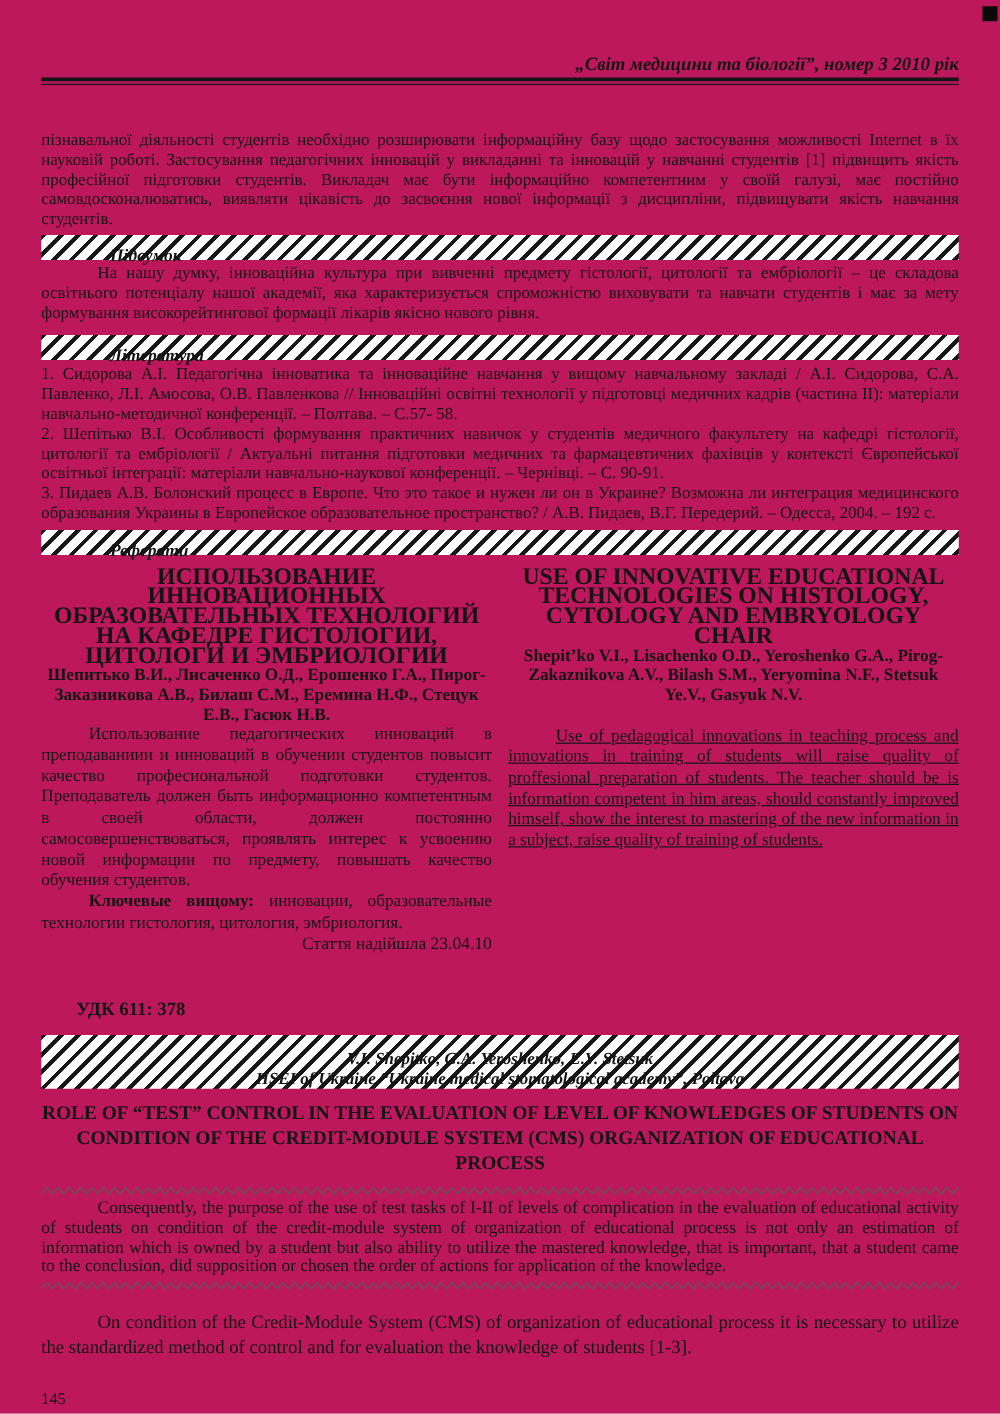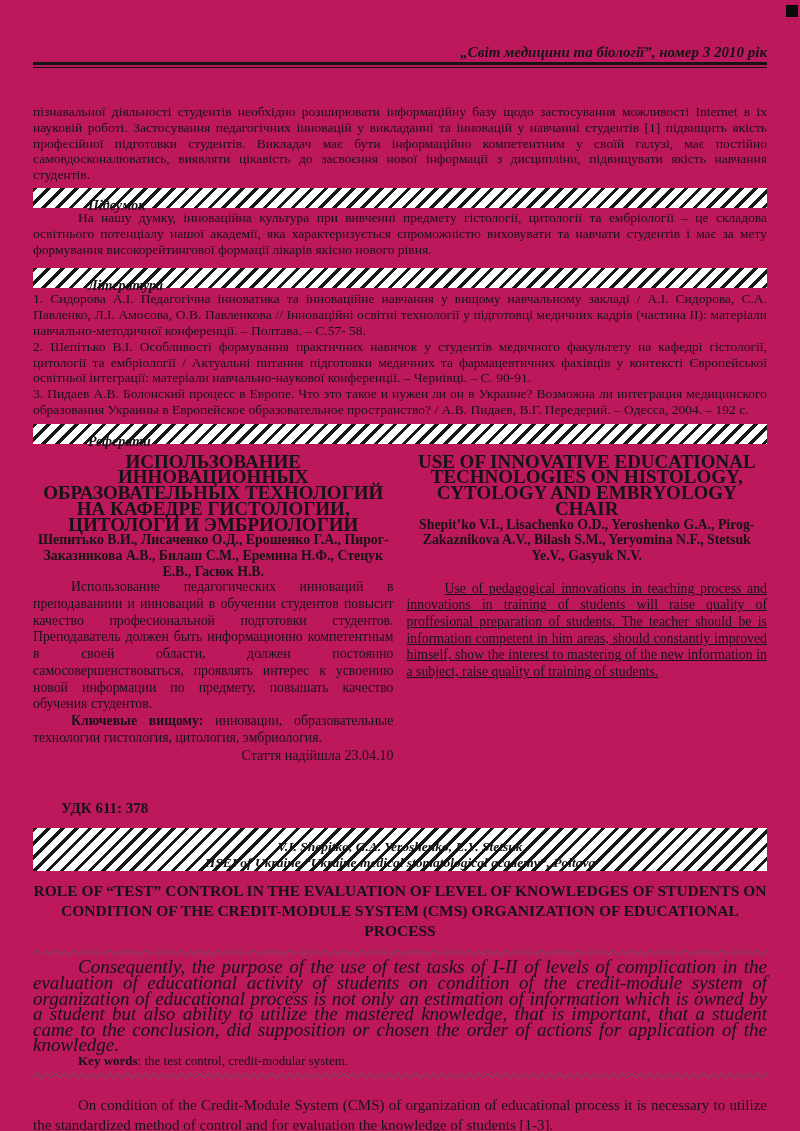--- a/index.html
+++ b/index.html
@@ -72,21 +72,21 @@
   .article-title {
     margin-top:10px;
     text-align:center; font-weight:bold;
     font-size:15.5px; line-height:20px;
   }
 
   .zigzag { display:block; margin-top:8px; }
   .zigzag-bottom { margin-top:3px; }
 
   .abstract-block { margin-top:3px; }
-  .abstract-text { font-size:19px; line-height:15.6px; text-align:justify; text-indent:45px;font-style:italic; }
+  .abstract-text { font-size:14px; line-height:15.6px; text-align:justify; text-indent:45px; }
   .abstract-kw { font-size:13px; line-height:15.6px; text-indent:45px; }
   .abstract-kw b { font-weight:bold; }
 
   .article-body { margin-top:16px; font-size:15px; line-height:20.5px; text-align:justify; text-indent:45px; }
 
   .page-number { margin-top:22px; font-size:13px; line-height:15px; }
 </style>
 </head>
 <body>
 
@@ -145,21 +145,20 @@
     <defs>
       <pattern id="zzp" width="9" height="7" patternUnits="userSpaceOnUse">
         <path d="M0 6.3 L4.5 0.9 L9 6.3" fill="none" stroke="#5a5a5a" stroke-width="1"></path>
       </pattern>
     </defs>
     <rect width="734" height="7" fill="url(#zzp)"></rect>
   </svg>
 
   <div class="abstract-block">
     <p class="abstract-text">Consequently, the purpose of the use of test tasks of I-II of levels of complication in the evaluation of educational activity of students on condition of the credit-module system of organization of educational process is not only an estimation of information which is owned by a student but also ability to utilize the mastered knowledge, that is important, that a student came to the conclusion, did supposition or chosen the order of actions for application of the knowledge.</p>
-    <p class="abstract-kw"><b>Key words</b><span>: the test control, credit-modular system.</span></p>
   </div>
 
   <svg class="zigzag zigzag-bottom" width="734" height="7">
     <rect width="734" height="7" fill="url(#zzp)"></rect>
   </svg>
 
   <p class="article-body">On condition of the Credit-Module System (CMS) of organization of educational process it is necessary to utilize the standardized method of control and for evaluation the knowledge of students [1-3].</p>
 
   <div class="page-number">145</div>
 

